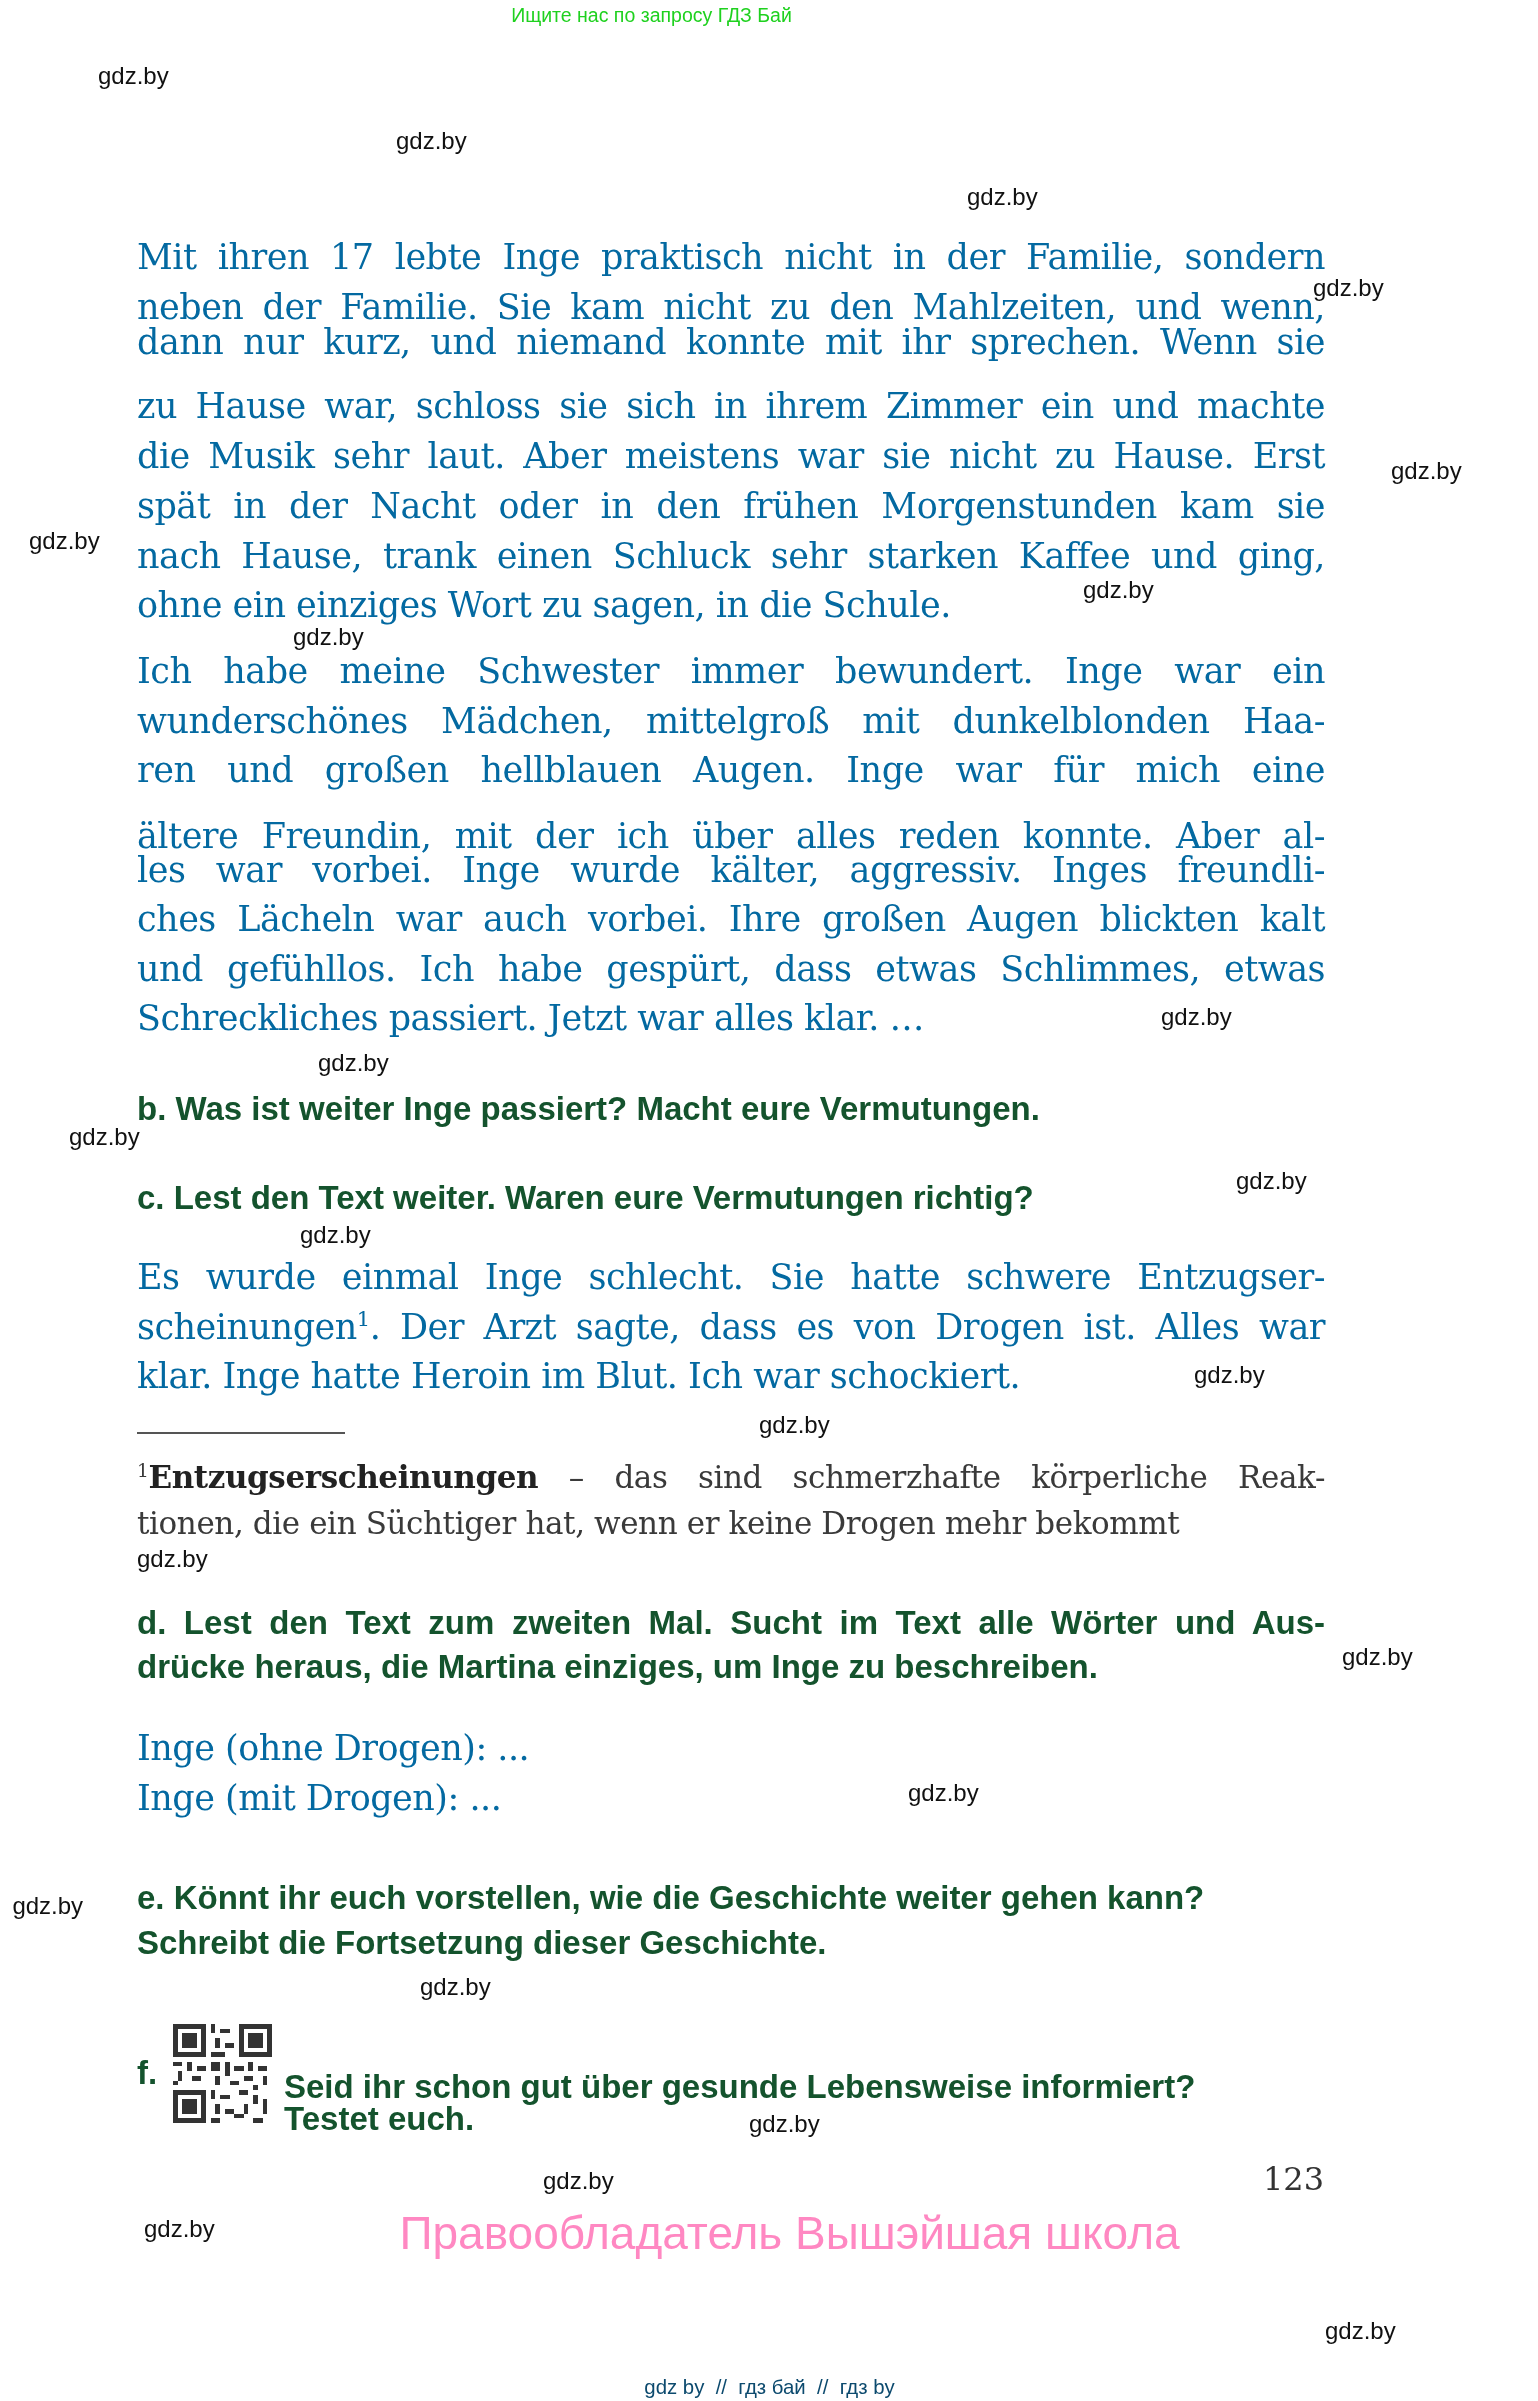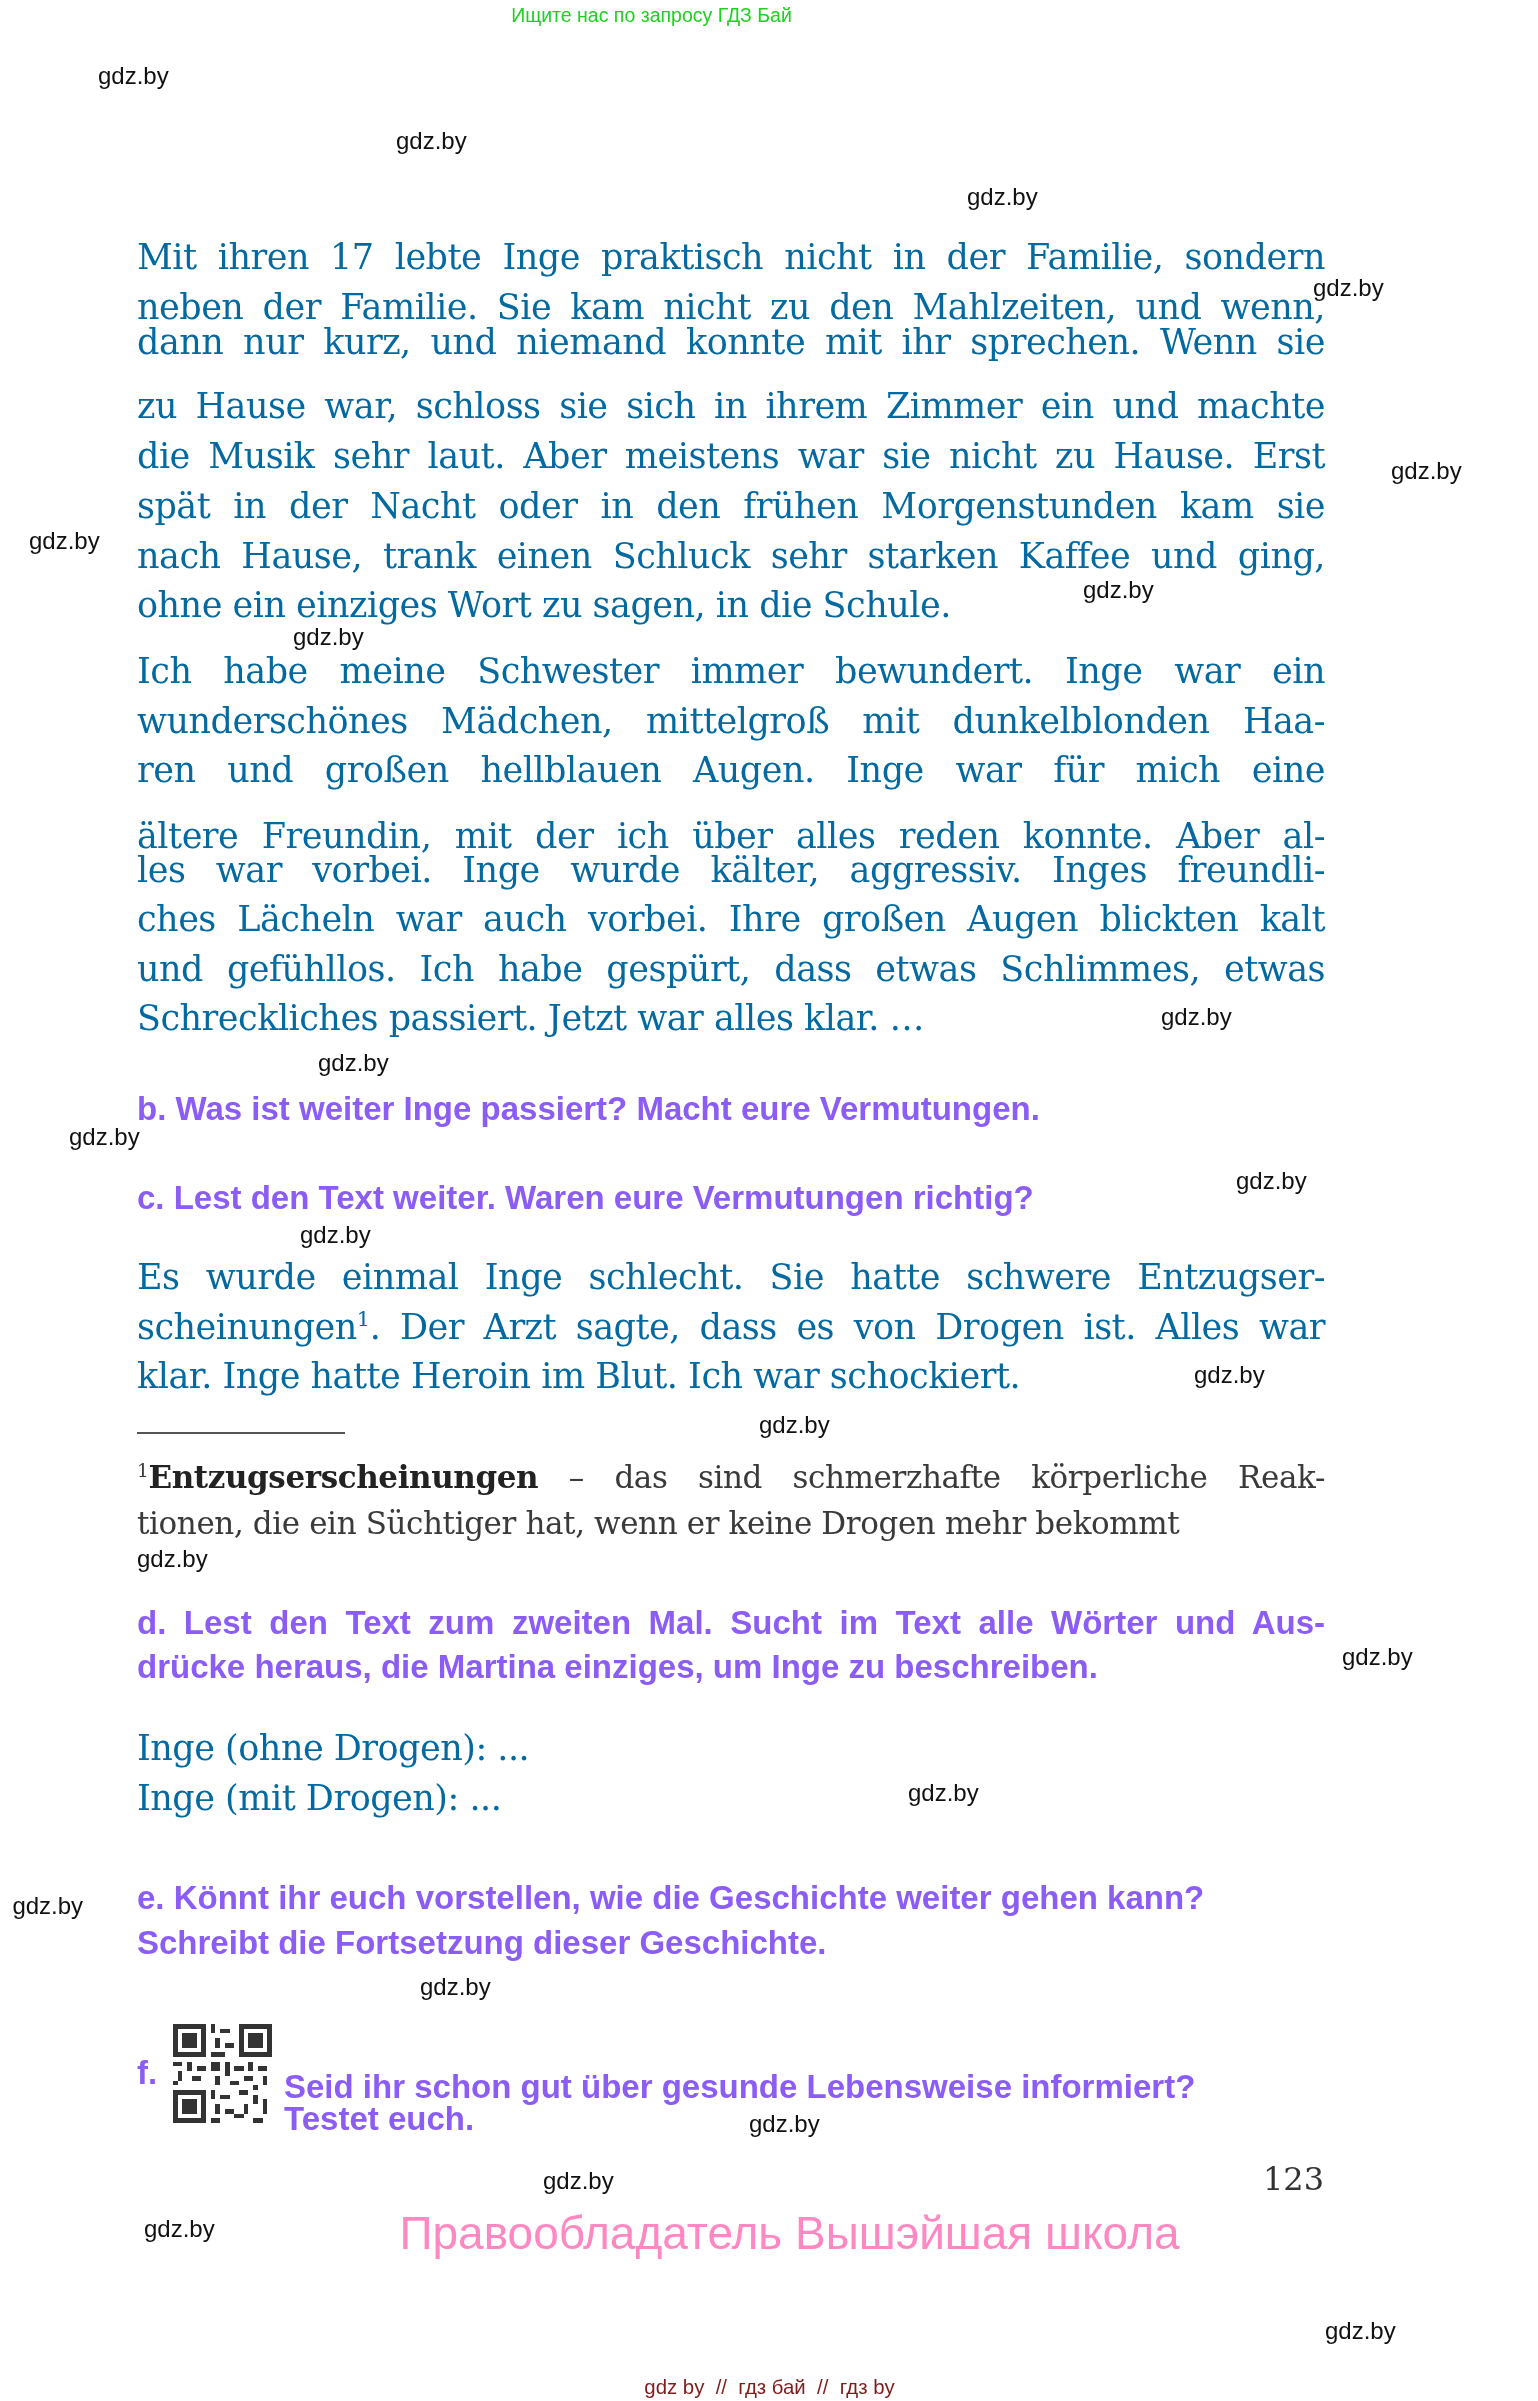--- a/index.html
+++ b/index.html
@@ -3,31 +3,31 @@
 <meta charset="utf-8">
 <style>
   html, body { margin:0; padding:0; background:#ffffff; }
   body { width:1539px; height:2401px; position:relative; overflow:hidden; font-family:"DejaVu Serif", serif; color:#333; }
   .abs { position:absolute; white-space:nowrap; }
   .top-banner { left:0; width:1303px; text-align:center; top:3.5px; font-family:"Liberation Sans", sans-serif; font-size:19.5px; color:#1fd11f; }
   .wm { font-family:"Liberation Sans", sans-serif; font-size:24px; color:#111; }
   .line { position:absolute; left:137px; width:1188px; font-family:"DejaVu Serif", serif; font-size:35px; color:#0369a1; text-align:justify; text-align-last:justify; white-space:nowrap; letter-spacing:-0.5px; height:46px; line-height:46px; }
   .line.last { text-align-last:left; }
   .line span.jl { display:block; width:100%; text-align:justify; text-align-last:justify; }
-  .task { position:absolute; left:137px; font-family:"Liberation Sans", sans-serif; font-weight:bold; font-size:33px; color:#8b5cf6; white-space:nowrap; height:43px; line-height:43px; }
+  .task { position:absolute; left:137px; font-family:"Liberation Sans", sans-serif; font-weight:bold; font-size:33px; color:#14532d; white-space:nowrap; height:43px; line-height:43px; }
   .task.just { width:1188px; text-align:justify; text-align-last:justify; }
   .fn { position:absolute; left:137px; width:1188px; font-family:"DejaVu Serif", serif; font-size:31px; color:#3a3a3a; white-space:nowrap; letter-spacing:-0.4px; height:41px; line-height:41px; }
   .fn.just { text-align:justify; text-align-last:justify; }
   .fn b { font-weight:bold; color:#222; }
   sup { font-size:60%; line-height:0; }
   .rule { position:absolute; left:137px; top:1432px; width:208px; height:1.8px; background:#555; }
   .qr { position:absolute; left:173px; top:2024px; width:99px; height:99px; }
   .page-num { position:absolute; left:1263px; top:2160px; font-family:"DejaVu Serif", serif; font-size:32px; color:#333; }
   .owner { position:absolute; left:0; width:1539px; text-align:center; top:2206px; font-family:"Liberation Sans", sans-serif; font-size:46px; color:#ff88c2;margin-left:20px; }
-  .bottom-links { position:absolute; left:0; width:1539px; text-align:center; top:2376px; font-family:"Liberation Sans", sans-serif; font-size:20.4px; color:#7f1d1d; }
+  .bottom-links { position:absolute; left:0; width:1539px; text-align:center; top:2376px; font-family:"Liberation Sans", sans-serif; font-size:20.4px; color:#0c4a6e; }
 </style>
 </head>
 <body>
 
 <div class="abs top-banner">Ищите нас по запросу ГДЗ Бай</div>
 
 <div class="abs wm" style="left:98px;top:62px;">gdz.by</div>
 <div class="abs wm" style="left:396px;top:127px;">gdz.by</div>
 <div class="abs wm" style="left:967px;top:183px;">gdz.by</div>
 <div class="abs wm" style="left:1313px;top:274px;">gdz.by</div>

